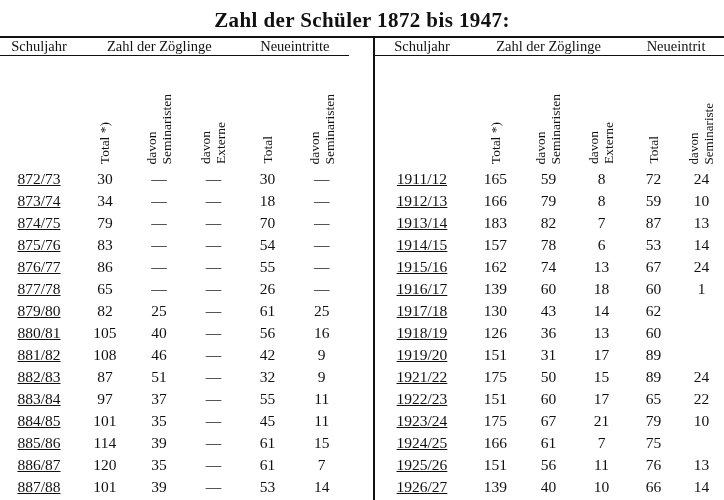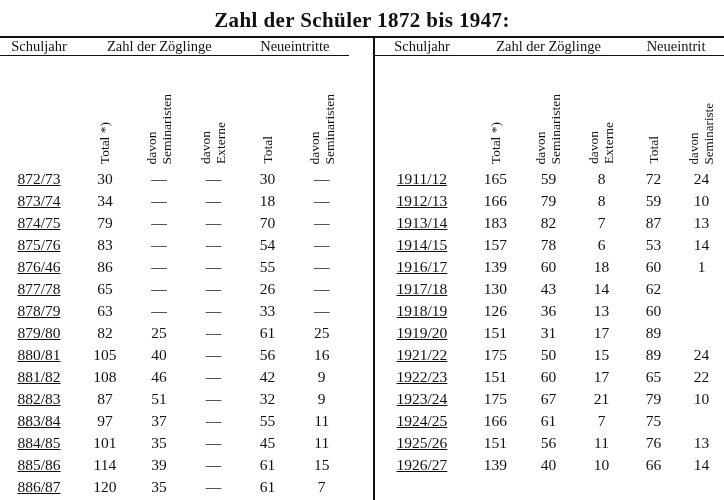--- a/index.html
+++ b/index.html
@@ -179,41 +179,33 @@
           </tr>
           <tr class="data-row">
             <td class="yr">875/76</td>
             <td>83</td>
             <td class="dash">—</td>
             <td class="dash">—</td>
             <td>54</td>
             <td class="dash">—</td>
           </tr>
           <tr class="data-row">
-            <td class="yr">876/46</td>
+            <td class="yr">876/77</td>
             <td>86</td>
             <td class="dash">—</td>
             <td class="dash">—</td>
             <td>55</td>
             <td class="dash">—</td>
           </tr>
           <tr class="data-row">
             <td class="yr">877/78</td>
             <td>65</td>
             <td class="dash">—</td>
             <td class="dash">—</td>
             <td>26</td>
-            <td class="dash">—</td>
-          </tr>
-          <tr class="data-row">
-            <td class="yr">878/79</td>
-            <td>63</td>
-            <td class="dash">—</td>
-            <td class="dash">—</td>
-            <td>33</td>
             <td class="dash">—</td>
           </tr>
           <tr class="data-row">
             <td class="yr">879/80</td>
             <td>82</td>
             <td>25</td>
             <td class="dash">—</td>
             <td>61</td>
             <td>25</td>
           </tr>
@@ -332,20 +324,28 @@
           </tr>
           <tr class="data-row">
             <td class="yr">1914/15</td>
             <td>157</td>
             <td>78</td>
             <td>6</td>
             <td>53</td>
             <td>14</td>
           </tr>
           <tr class="data-row">
+            <td class="yr">1915/16</td>
+            <td>162</td>
+            <td>74</td>
+            <td>13</td>
+            <td>67</td>
+            <td>24</td>
+          </tr>
+          <tr class="data-row">
             <td class="yr">1916/17</td>
             <td>139</td>
             <td>60</td>
             <td>18</td>
             <td>60</td>
             <td>1</td>
           </tr>
           <tr class="data-row">
             <td class="yr">1917/18</td>
             <td>130</td>

